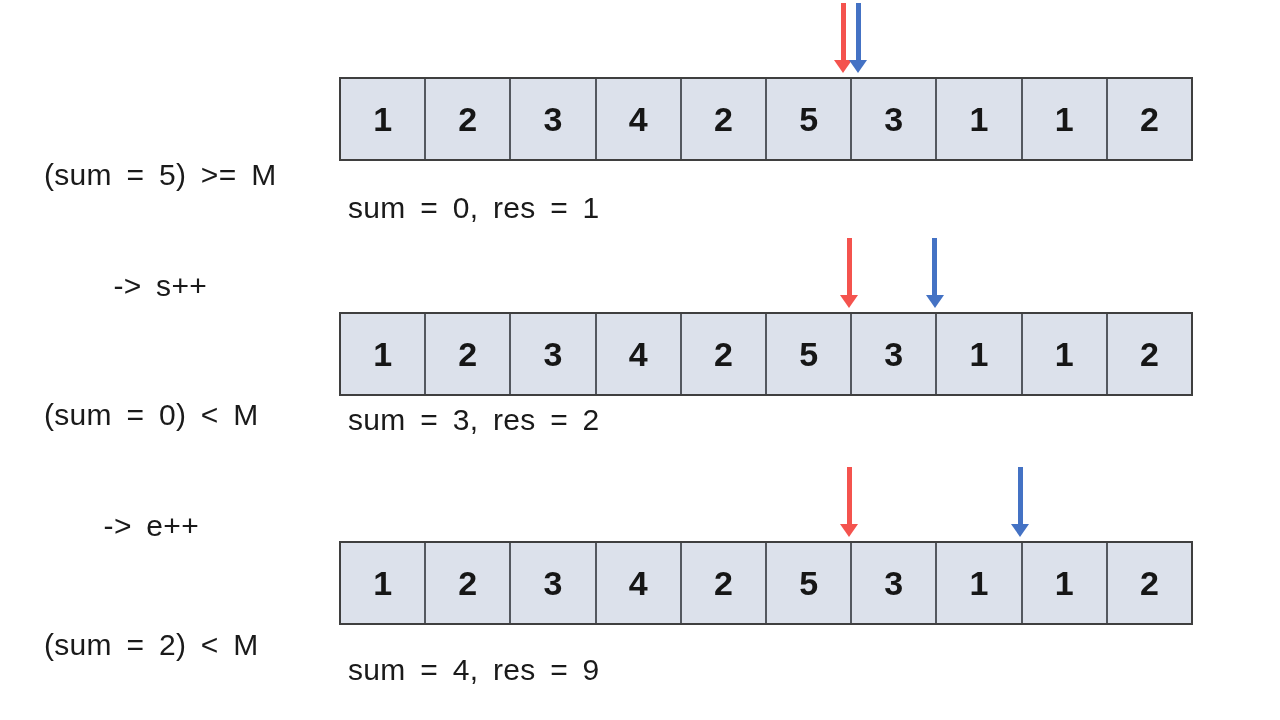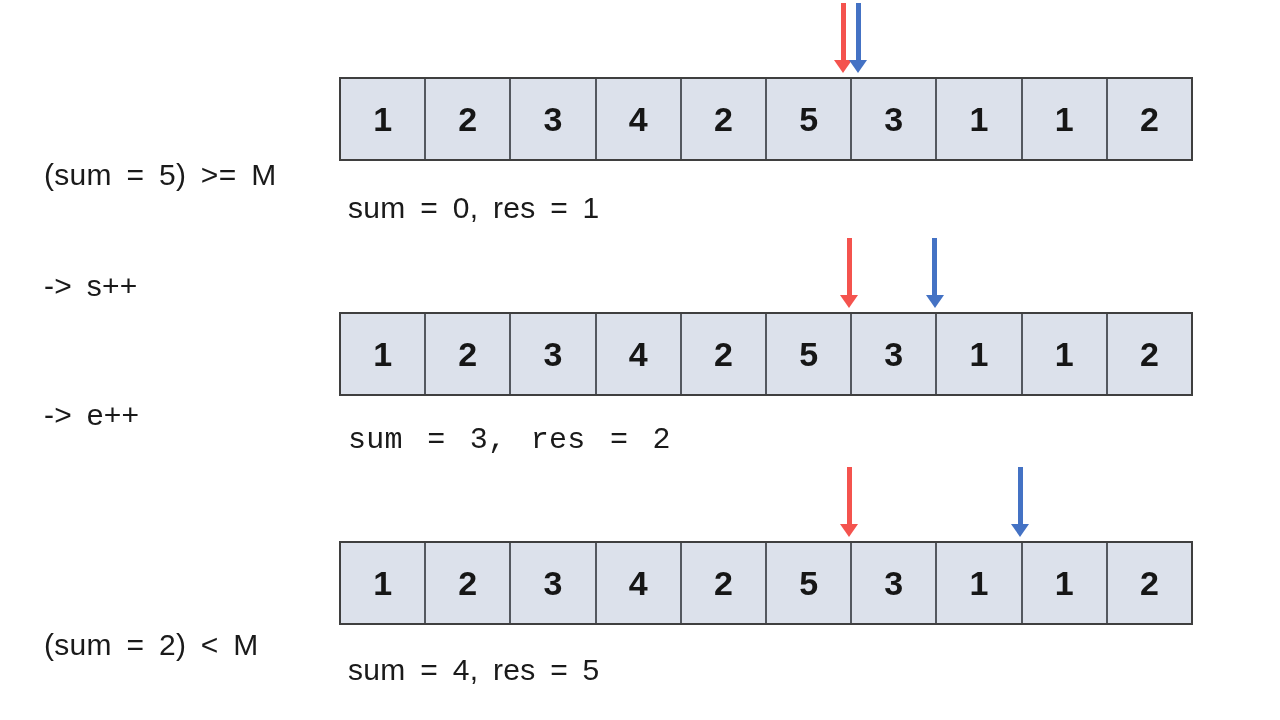--- a/index.html
+++ b/index.html
@@ -14,21 +14,21 @@
   body{
     width:1280px;height:720px;position:relative;background:#ffffff;
     font-family:"Liberation Sans","DejaVu Sans",sans-serif;color:var(--text);
     overflow:hidden;
   }
   .step-label{
     position:absolute;left:44px;
     font-size:30px;line-height:37px;letter-spacing:.3px;word-spacing:6px;
     white-space:pre;
   }
-  .step-label .line{display:block;}
+  .step-label .line{display:block;text-align:center;}
   .array-wrap{
     position:absolute;left:339px;width:854px;height:84px;
   }
   .cells{
     display:flex;width:100%;height:100%;box-sizing:border-box;
     border:2px solid var(--outer-border);
   }
   .cell{
     flex:1;display:flex;align-items:center;justify-content:center;
     background:var(--cell-fill);
@@ -53,21 +53,21 @@
   .arrow.red .head{border-top-color:var(--red);}
   .arrow.blue .stem{background:var(--blue);}
   .arrow.blue .head{border-top-color:var(--blue);}
   .status-text{
     position:absolute;left:348px;
     font-size:30px;line-height:36px;letter-spacing:.3px;word-spacing:6px;
     white-space:pre;
   }
   
   .label-1{top:82px;}  .array-1{top:77px;}  .status-1{top:190px;}
-  .label-2{top:322px;} .array-2{top:312px;} .status-2{top:422px;font-family:Liberation Mono, monospace;}
+  .label-2{top:322px;} .array-2{top:312px;} .status-2{top:402px;}
   .label-3{top:552px;} .array-3{top:541px;} .status-3{top:652px;}
 </style>
 </head>
 <body>
 
 <div class="step-label label-1">
   <span class="line">(sum = 5) &gt;= M</span>
   <span class="line">-&gt; s++</span>
 </div>
 <div class="array-wrap array-1">
@@ -88,20 +88,21 @@
     <div class="head"></div>
   </div>
   <div class="arrow blue" style="left: 519.4px;">
     <div class="stem"></div>
     <div class="head"></div>
   </div>
 </div>
 <div class="status-text status-1">sum = 0, res = 1</div>
 
 <div class="step-label label-2">
+  <span class="line">(sum = 0) &lt; M</span>
   <span class="line">-&gt; e++</span>
 </div>
 <div class="array-wrap array-2">
   <div class="cells">
       <div class="cell">1</div>
       <div class="cell">2</div>
       <div class="cell">3</div>
       <div class="cell">4</div>
       <div class="cell">2</div>
       <div class="cell">5</div>
@@ -140,13 +141,13 @@
     </div>
   <div class="arrow red" style="left: 510.4px;">
     <div class="stem"></div>
     <div class="head"></div>
   </div>
   <div class="arrow blue" style="left: 681.2px;">
     <div class="stem"></div>
     <div class="head"></div>
   </div>
 </div>
-<div class="status-text status-3">sum = 4, res = 5</div>
+<div class="status-text status-3">sum = 4, res = 9</div>
 
 </body></html>

